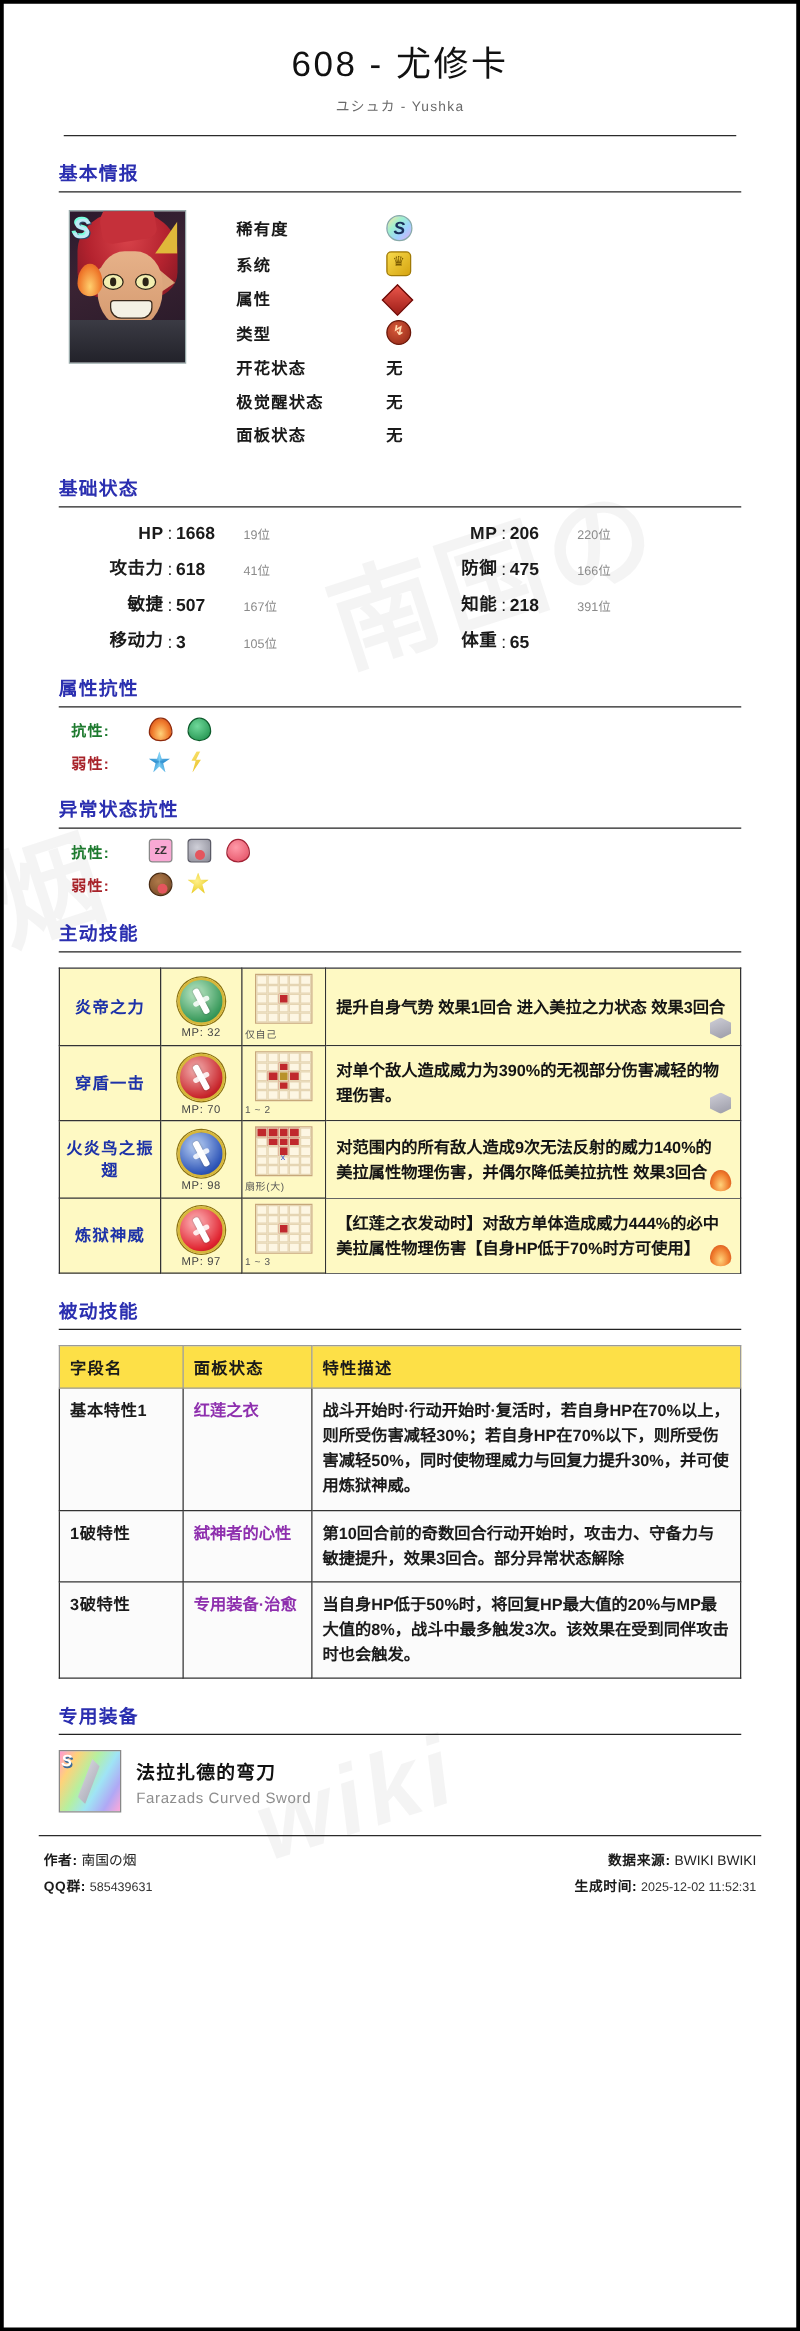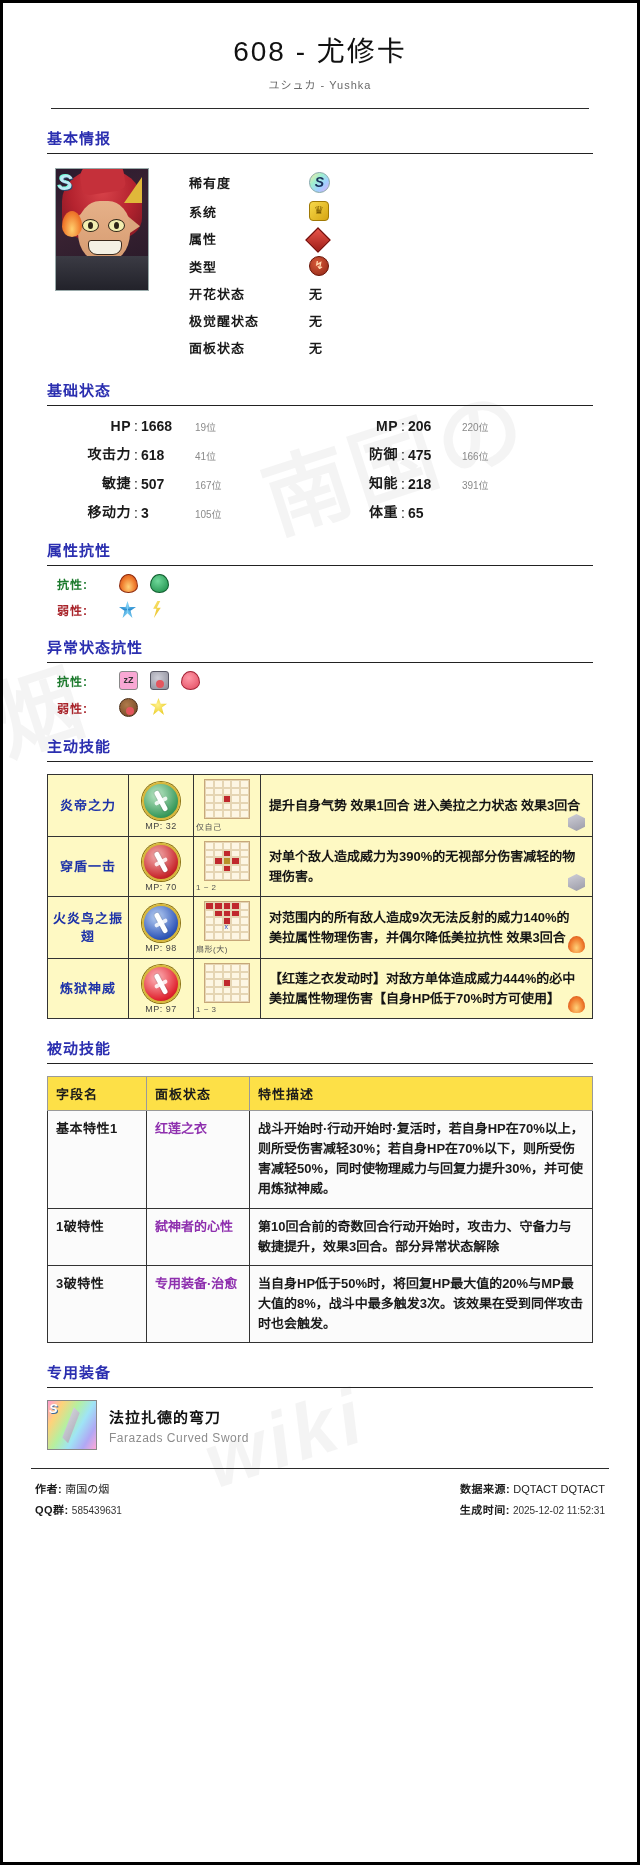--- a/index.html
+++ b/index.html
@@ -799,21 +799,21 @@
           <span class="fv">南国の烟</span>
         </div>
         <div>
           <span class="fk">QQ群:</span>
           <span class="fv small">585439631</span>
         </div>
       </div>
       <div class="foot-col right">
         <div>
           <span class="fk">数据来源:</span>
-          <span class="fv">DQTACT DQTACT</span>
+          <span class="fv">BWIKI BWIKI</span>
         </div>
         <div>
           <span class="fk">生成时间:</span>
           <span class="fv small">2025-12-02 11:52:31</span>
         </div>
       </div>
     </div>
 
   </div>
 </div>

